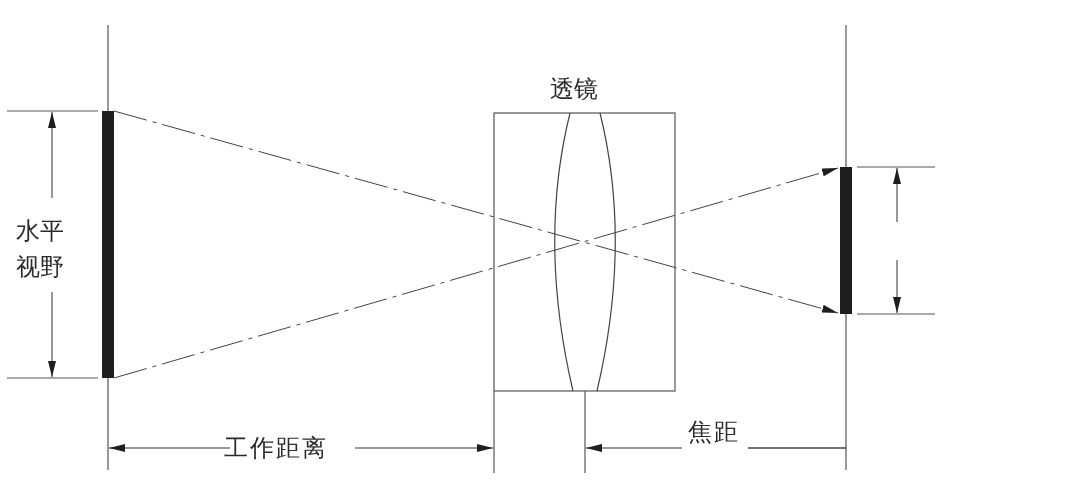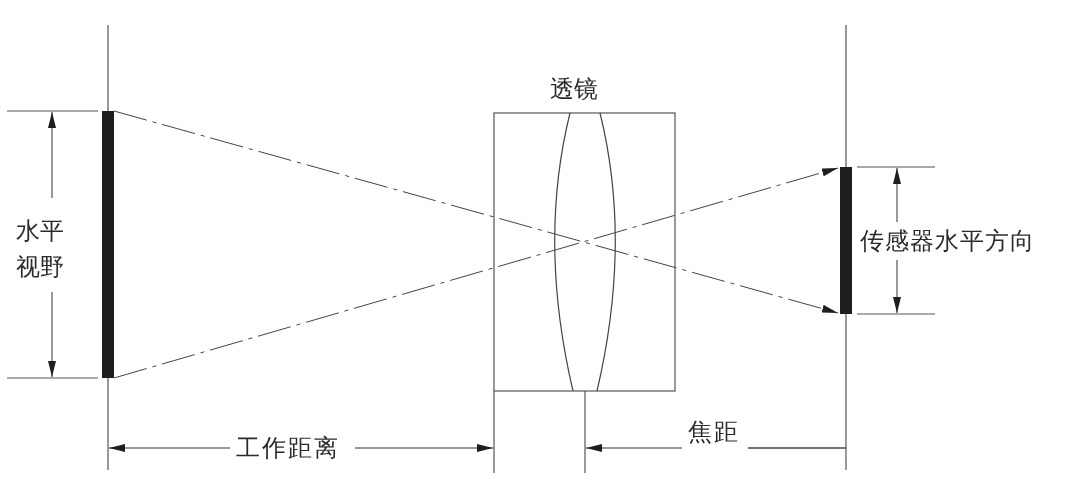--- a/index.html
+++ b/index.html
@@ -10,21 +10,21 @@
       font-family: Liberation Sans, sans-serif;
       color: #2b2b2b;
       font-size: 24px;
       line-height: 1;
       white-space: nowrap;
       background: transparent;
     }
     .label.fov { left: 16px; top: 213px; width: 50px; text-align: left; line-height: 36px; }
     .label.lens { left: 550px; top: 77px; }
     .label.sensor { left: 860px; top: 229px; letter-spacing: 1px; }
-    .label.wd { left: 236px; top: 436px; letter-spacing: 2px; }
+    .label.wd { left: 224px; top: 436px; letter-spacing: 2px; }
     .label.fl { left: 688px; top: 420px; letter-spacing: 2px; }
   </style>
 </head>
 <body>
 
 <div class="canvas">
   <svg class="diagram" width="1068" height="486" viewBox="0 0 1068 486" xmlns="http://www.w3.org/2000/svg">
     <defs>
       <marker id="arr" viewBox="0 0 16 8" refX="16" refY="4" markerWidth="16" markerHeight="8" orient="auto-start-reverse" markerUnits="userSpaceOnUse">
         <path d="M0,0 L16,4 L0,8 z" fill="#1e1e1e"></path>
@@ -67,16 +67,15 @@
 
     <line x1="682" y1="448" x2="586" y2="448" stroke="#333" stroke-width="1" marker-end="url(#arr)"></line>
     <line x1="748" y1="448" x2="846" y2="448" stroke="#444" stroke-width="1.6"></line>
   </svg>
 
   <div class="label fov">
     <div>水平</div>
     <div>视野</div>
   </div>
   <div class="label lens">透镜</div>
-  <div class="label sensor">传感器水平方向</div>
   <div class="label wd">工作距离</div>
   <div class="label fl">焦距</div>
 </div>
 
 </body></html>

